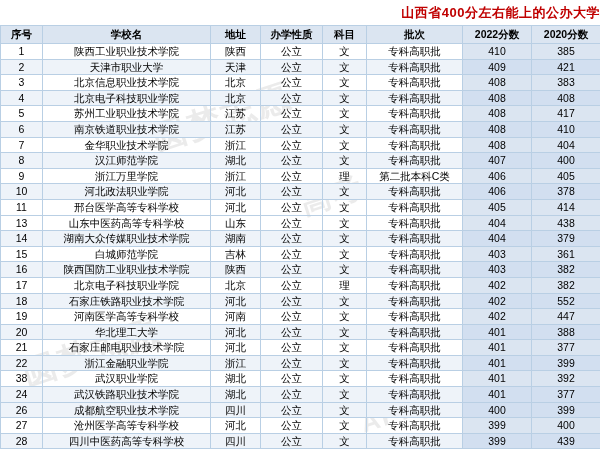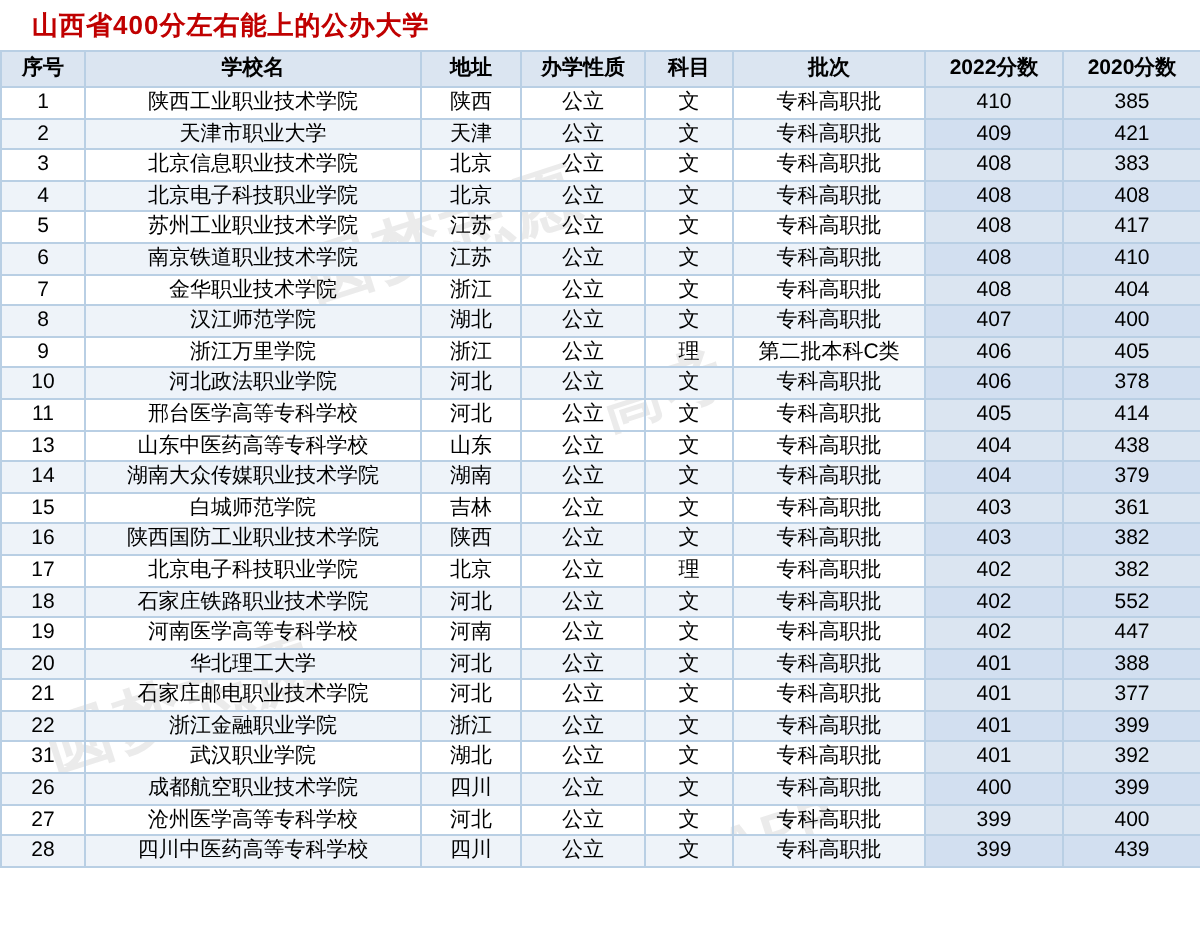--- a/index.html
+++ b/index.html
@@ -29,25 +29,25 @@
     white-space: nowrap;
     transform: rotate(-18deg);
     letter-spacing: 2px;
   }
   .wm1 { left: 150px; top: 95px;  font-size: 34px; }
   .wm2 { left: 300px; top: 175px; font-size: 30px; }
   .wm3 { left: 20px;  top: 330px; font-size: 34px; }
   .wm4 { left: 360px; top: 400px; font-size: 26px; }
 
   .title {
-    text-align: left;
+    text-align: right;
     font-size: 13px;
     font-weight: bold;
     color: #c00000;
-    padding: 4px 0 3px 16px;
+    padding: 4px 0 3px 0;
     letter-spacing: 0.5px;
     position: relative;
     z-index: 2;
   }
   table {
     border-collapse: collapse;
     width: 600px;
     table-layout: fixed;
     position: relative;
     z-index: 2;
@@ -335,28 +335,38 @@
           <td>22</td>
           <td class="name">浙江金融职业学院</td>
           <td>浙江</td>
           <td>公立</td>
           <td>文</td>
           <td>专科高职批</td>
           <td class="score">401</td>
           <td class="score">399</td>
         </tr>
         <tr>
-          <td>31</td>
+          <td>38</td>
           <td class="name">武汉职业学院</td>
           <td>湖北</td>
           <td>公立</td>
           <td>文</td>
           <td>专科高职批</td>
           <td class="score">401</td>
           <td class="score">392</td>
+        </tr>
+        <tr class="alt">
+          <td>24</td>
+          <td class="name">武汉铁路职业技术学院</td>
+          <td>湖北</td>
+          <td>公立</td>
+          <td>文</td>
+          <td>专科高职批</td>
+          <td class="score">401</td>
+          <td class="score">377</td>
         </tr>
         <tr class="alt">
           <td>26</td>
           <td class="name">成都航空职业技术学院</td>
           <td>四川</td>
           <td>公立</td>
           <td>文</td>
           <td>专科高职批</td>
           <td class="score">400</td>
           <td class="score">399</td>

